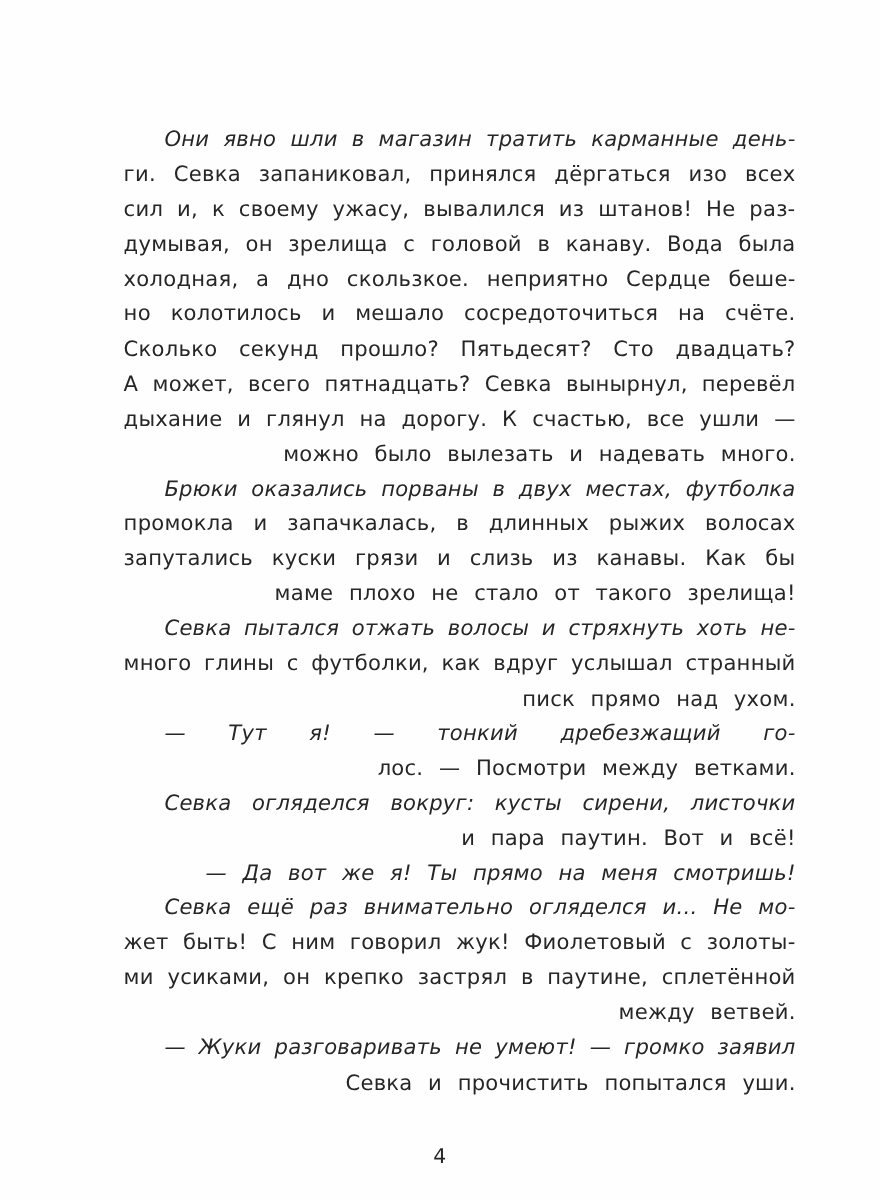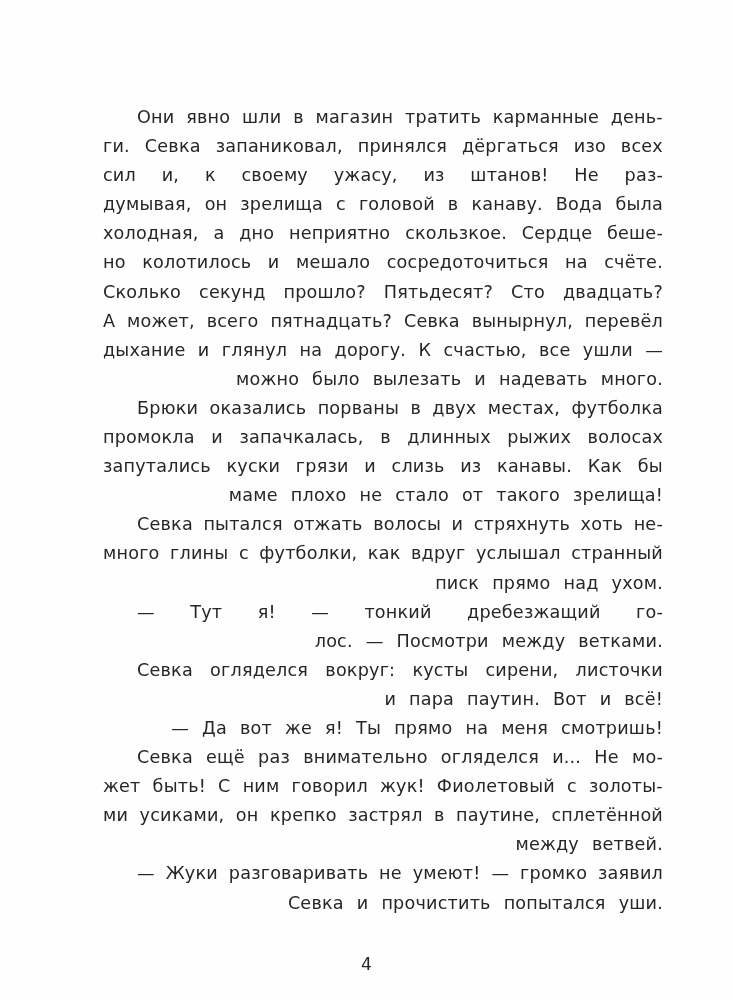--- a/index.html
+++ b/index.html
@@ -14,21 +14,21 @@
     color: #262626;
     letter-spacing: 0.2px;
   }
   .line {
     height: 29.1px; line-height: 29.1px;
     text-align: justify; text-align-last: justify;
     white-space: nowrap;
     overflow: visible;
     display: flex; justify-content: space-between;
   }
-  .line.indent { padding-left: 34px; }
+  .line.indent { padding-left: 34px; font-style: italic; }
   .line.last { justify-content: flex-end; gap: 13px; }
   .line span.w { display: inline-block; }
   .page-number {
     position: absolute; left: 0; width: 733px; top: 954px; text-align: center;
     font-family: "DejaVu Sans", sans-serif; font-size: 17px; color: #262626;
   }
 </style>
 </head>
 <body>
 
@@ -53,42 +53,43 @@
           <span class="w">дёргаться</span>
           <span class="w">изо</span>
           <span class="w">всех</span>
         </div>
         <div class="line">
           <span class="w">сил</span>
           <span class="w">и,</span>
           <span class="w">к</span>
           <span class="w">своему</span>
           <span class="w">ужасу,</span>
+          <span class="w">вывалился</span>
           <span class="w">из</span>
           <span class="w">штанов!</span>
           <span class="w">Не</span>
           <span class="w">раз-</span>
         </div>
         <div class="line">
           <span class="w">думывая,</span>
           <span class="w">он</span>
           <span class="w">зрелища</span>
           <span class="w">с</span>
           <span class="w">головой</span>
           <span class="w">в</span>
           <span class="w">канаву.</span>
           <span class="w">Вода</span>
           <span class="w">была</span>
         </div>
         <div class="line">
           <span class="w">холодная,</span>
           <span class="w">а</span>
           <span class="w">дно</span>
+          <span class="w">скользкое.</span>
           <span class="w">неприятно</span>
-          <span class="w">скользкое.</span>
           <span class="w">Сердце</span>
           <span class="w">беше-</span>
         </div>
         <div class="line">
           <span class="w">но</span>
           <span class="w">колотилось</span>
           <span class="w">и</span>
           <span class="w">мешало</span>
           <span class="w">сосредоточиться</span>
           <span class="w">на</span>

